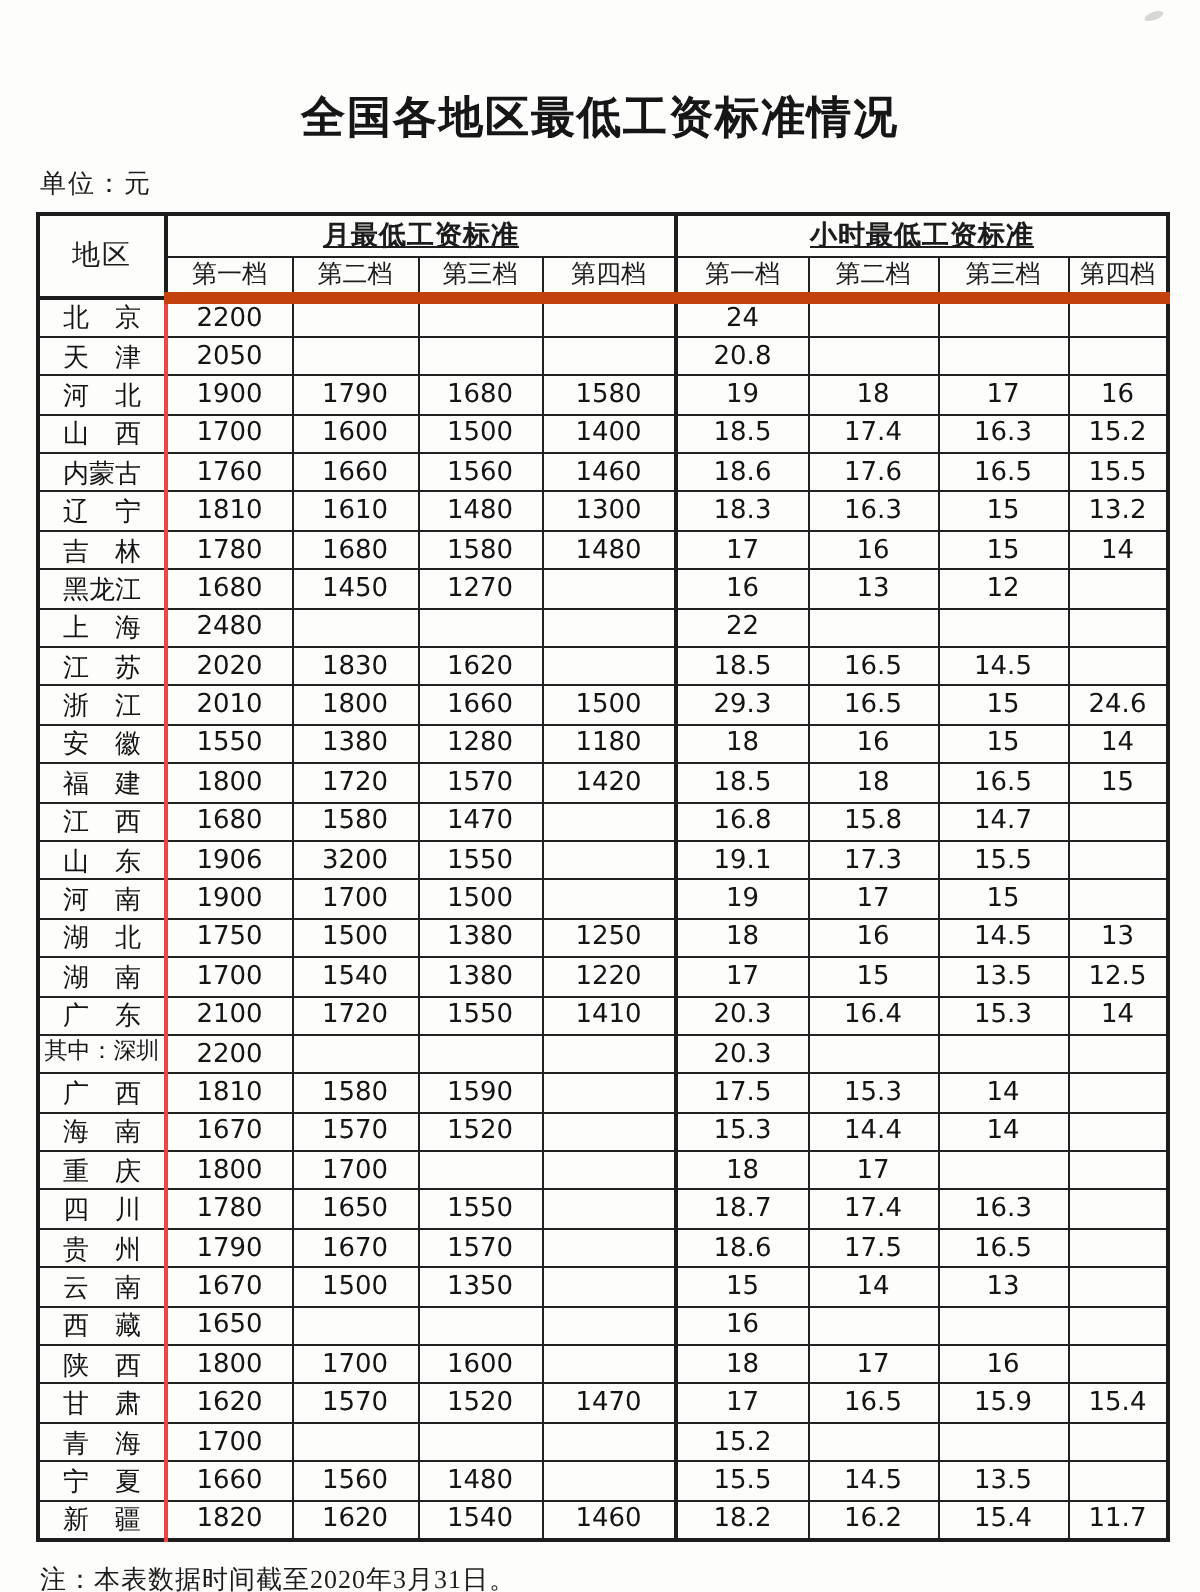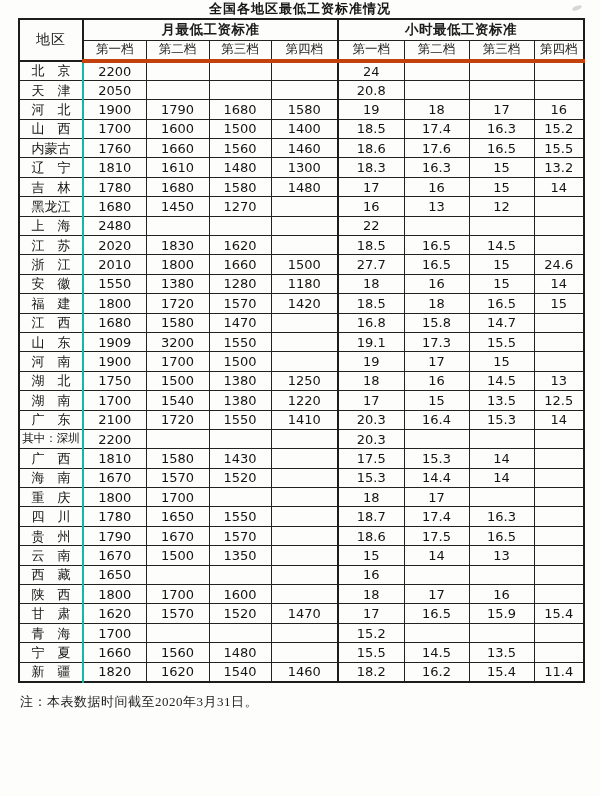--- a/index.html
+++ b/index.html
@@ -8,23 +8,24 @@
     height: 796px;
     background: #fdfdfc;
     position: relative;
     overflow: hidden;
     font-family: "Liberation Serif", "DejaVu Serif", serif;
     color: #1c1c1c;
     box-sizing: border-box;
   }
   .title {
     text-align: center;
+    padding-top: 44px;
     font-family: "Liberation Sans", "DejaVu Sans", sans-serif;
     font-weight: bold;
-    font-size: 13px;
+    font-size: 22px;
     letter-spacing: 1px;
     color: #161616;
   }
   .unit {
     margin: 9px 0 5px 20px;
     font-size: 13px;
     letter-spacing: 1px;
   }
   table.wage-table {
     margin-left: 18px;
@@ -36,52 +37,53 @@
   .wage-table th, .wage-table td {
     border: 1px solid #222;
     padding: 0;
     text-align: center;
     vertical-align: middle;
     overflow: hidden;
     white-space: nowrap;
   }
   thead tr.group-row { height: 21px; }
   thead tr.tier-row { height: 21px; }
-  thead tr.tier-row th { border-bottom: 4px solid #c2410c; }
+  thead tr.tier-row th { border-bottom: 6px solid #c2410c; }
   th.region-h {
     font-size: 14px;
     font-weight: normal;
     letter-spacing: 1px;
     border-right: 2px solid #1d1d1d !important;
     border-bottom: 2px solid #1d1d1d;
     border-radius: 18px;
   }
   th.group {
     font-family: "Liberation Sans", "DejaVu Sans", sans-serif;
     font-weight: 600;
     font-size: 13.5px;
     letter-spacing: 0.5px;
     border-bottom: 1px solid #222;
+    text-decoration: underline;
   }
   th.tier {
     font-size: 12.5px;
     font-weight: normal;
   }
   .hour-start { border-left: 2px solid #1d1d1d !important; }
   tbody tr { height: 19.4px; }
   tbody td {
     font-family: "DejaVu Sans", "Liberation Sans", sans-serif;
     font-size: 13px;
     line-height: 1;
     color: #141414;
   }
   tbody td.region {
     font-family: "Liberation Serif", "DejaVu Serif", serif;
     font-size: 13px;
-    border-right: 2px solid #14b8a6;
+    border-right: 2px solid #ef4444;
     letter-spacing: 0px;
   }
   tbody td.region.long { font-size: 11.5px; margin-left: 40px; }
   .note {
     margin: 10px 0 0 20px;
     font-size: 13px;
     letter-spacing: 0.5px;
   }
   
   .scan-mark {
@@ -94,20 +96,21 @@
     border-radius: 50%;
     transform: rotate(-20deg);
   }
 </style>
 </head>
 <body>
 
 <div class="page">
   <div class="scan-mark"></div>
   <div class="title">全国各地区最低工资标准情况</div>
+  <div class="unit">单位：元</div>
 
   <table class="wage-table">
     <colgroup>
       <col style="width:64px">
       <col style="width:63px">
         <col style="width:63px">
         <col style="width:62px">
         <col style="width:67px">
       <col style="width:66px">
         <col style="width:65px">
@@ -241,21 +244,21 @@
           <td>16.5</td>
           <td>14.5</td>
           <td></td>
         </tr>
         <tr>
           <td class="region">浙　江</td>
           <td>2010</td>
           <td>1800</td>
           <td>1660</td>
           <td>1500</td>
-          <td class="hour-start">27.7</td>
+          <td class="hour-start">29.3</td>
           <td>16.5</td>
           <td>15</td>
           <td>24.6</td>
         </tr>
         <tr>
           <td class="region">安　徽</td>
           <td>1550</td>
           <td>1380</td>
           <td>1280</td>
           <td>1180</td>
@@ -281,21 +284,21 @@
           <td>1580</td>
           <td>1470</td>
           <td></td>
           <td class="hour-start">16.8</td>
           <td>15.8</td>
           <td>14.7</td>
           <td></td>
         </tr>
         <tr>
           <td class="region">山　东</td>
-          <td>1909</td>
+          <td>1906</td>
           <td>3200</td>
           <td>1550</td>
           <td></td>
           <td class="hour-start">19.1</td>
           <td>17.3</td>
           <td>15.5</td>
           <td></td>
         </tr>
         <tr>
           <td class="region">河　南</td>
@@ -349,21 +352,21 @@
           <td></td>
           <td class="hour-start">20.3</td>
           <td></td>
           <td></td>
           <td></td>
         </tr>
         <tr>
           <td class="region">广　西</td>
           <td>1810</td>
           <td>1580</td>
-          <td>1430</td>
+          <td>1590</td>
           <td></td>
           <td class="hour-start">17.5</td>
           <td>15.3</td>
           <td>14</td>
           <td></td>
         </tr>
         <tr>
           <td class="region">海　南</td>
           <td>1670</td>
           <td>1570</td>
@@ -475,19 +478,19 @@
         </tr>
         <tr>
           <td class="region">新　疆</td>
           <td>1820</td>
           <td>1620</td>
           <td>1540</td>
           <td>1460</td>
           <td class="hour-start">18.2</td>
           <td>16.2</td>
           <td>15.4</td>
-          <td>11.4</td>
+          <td>11.7</td>
         </tr>
       </tbody>
   </table>
 
   <div class="note">注：本表数据时间截至2020年3月31日。</div>
 </div>
 
 </body></html>

